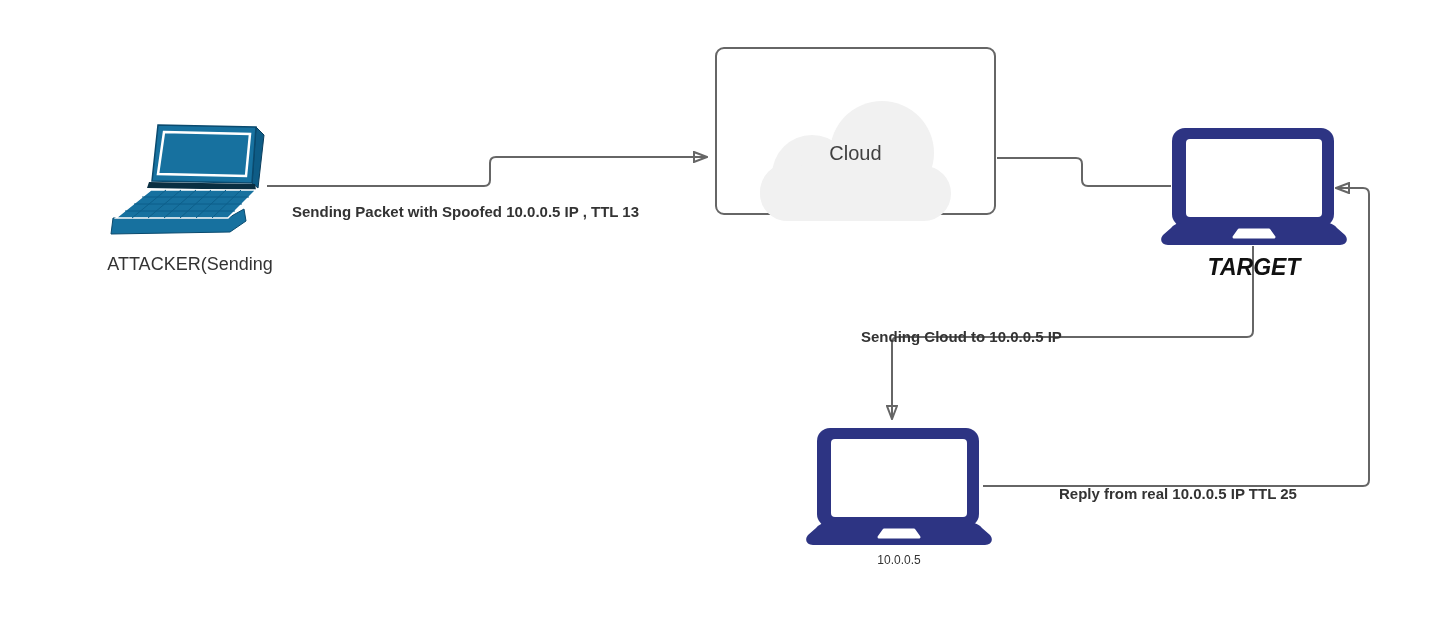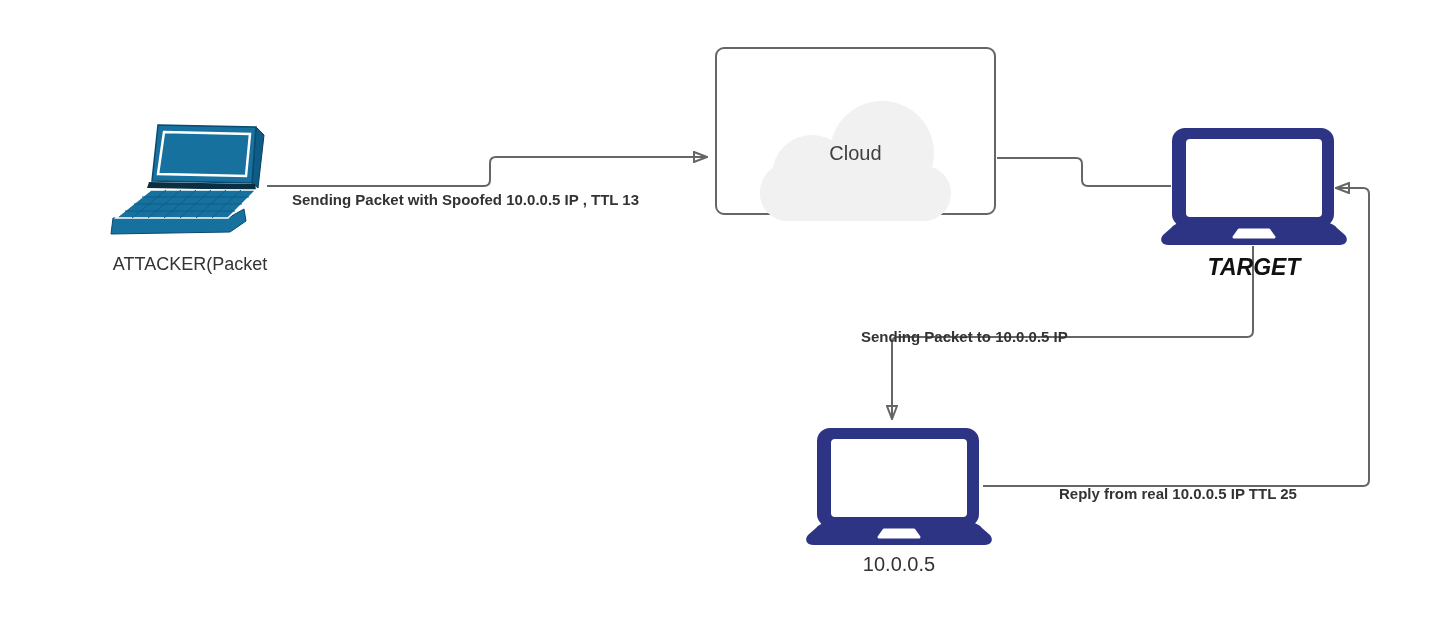--- a/index.html
+++ b/index.html
@@ -28,23 +28,23 @@
   }
   .laptop-front{position:absolute;width:186px;height:119px;}
   .target-icon{left:1161px;top:128px;}
   .realhost-icon{left:806px;top:428px;}
   .target-label{
     position:absolute;left:1173px;top:254px;width:162px;text-align:center;
     font-weight:bold;font-style:italic;font-size:23px;color:#111111;
   }
   .realhost-label{
     position:absolute;left:806px;top:553px;width:186px;text-align:center;
-    font-size:20px;color:#333333;
+    font-size:12px;color:#333333;
   }
-  .lbl-spoofed{left:292px;top:191px;}
+  .lbl-spoofed{left:292px;top:203px;}
   .lbl-sendto{left:861px;top:328px;}
   .lbl-reply{left:1059px;top:485px;}
 </style>
 </head>
 <body>
 
 <div class="canvas">
 
   <svg width="0" height="0" style="position:absolute" aria-hidden="true">
     <defs>
@@ -83,21 +83,21 @@
         <line x1="106" y1="68" x2="75" y2="96"></line>
       <line x1="121" y1="68" x2="91" y2="96"></line>
         <line x1="136" y1="68" x2="107" y2="96"></line>
       <line x1="37" y1="75" x2="144" y2="75"></line>
         <line x1="29" y1="82" x2="137" y2="82"></line>
       <line x1="20" y1="89" x2="130" y2="89"></line>
     </g>
   </svg>
 
   <div class="attacker-label">
-    <div>ATTACKER(Packet</div>
+    <div>ATTACKER(Sending</div>
   </div>
 
   <div class="cloud-box">
     <svg class="cloud-shape" viewBox="0 0 198 122">
       <g fill="#f1f1f1">
         <circle cx="125" cy="53" r="52"></circle>
         <circle cx="55" cy="75" r="40"></circle>
         <circle cx="32" cy="92" r="29"></circle>
         <rect x="3" y="66" width="191" height="55" rx="27"></rect>
       </g>
@@ -109,16 +109,16 @@
     <use href="#laptop-front-sym"></use>
   </svg>
   <div class="target-label">TARGET</div>
 
   <svg class="laptop-front realhost-icon" viewBox="0 0 186 119">
     <use href="#laptop-front-sym"></use>
   </svg>
   <div class="realhost-label">10.0.0.5</div>
 
   <div class="edge-label lbl-spoofed">Sending Packet with Spoofed 10.0.0.5 IP , TTL 13</div>
-  <div class="edge-label lbl-sendto">Sending Packet to 10.0.0.5 IP</div>
+  <div class="edge-label lbl-sendto">Sending Cloud to 10.0.0.5 IP</div>
   <div class="edge-label lbl-reply">Reply from real 10.0.0.5 IP TTL 25</div>
 
 </div>
 
 </body></html>

